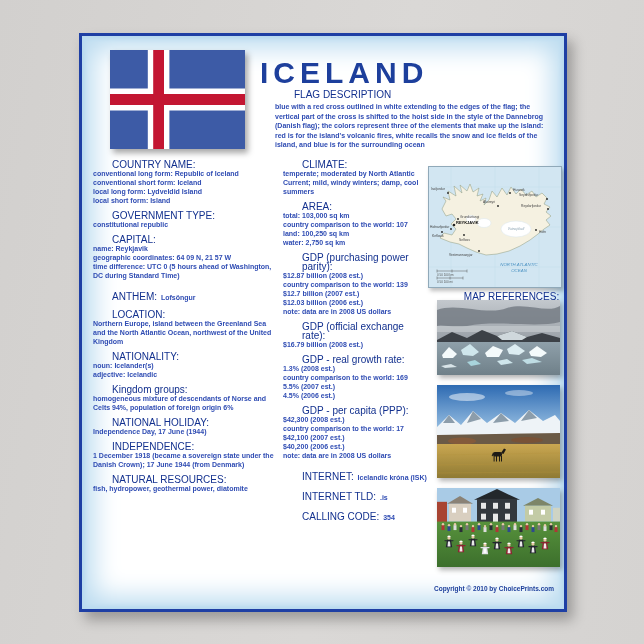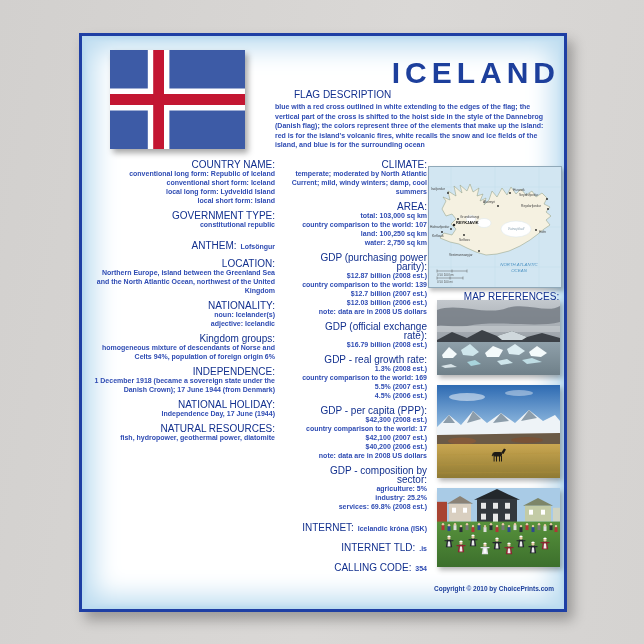--- a/index.html
+++ b/index.html
@@ -12,36 +12,36 @@
   .stage{position:relative;width:644px;height:644px;}
   .poster{
     position:absolute;left:79px;top:33px;width:482px;height:573px;
     background:#ffffff;border:3px solid #1e3fa4;
     box-shadow:6px 8px 12px rgba(0,0,0,.28),
                inset 0 0 26px 12px #bcdcf0,
                inset 0 0 5px 2px #8fc2e2;
   }
   .title{
     position:absolute;left:166px;top:20px;width:312px;
-    text-align:right;font-size:30px;font-weight:bold;
-    color:#1d3f9c;letter-spacing:5px;
+    text-align:left;font-size:30px;font-weight:bold;
+    color:#1d3f9c;letter-spacing:5px;padding-left:12px;
   }
   .flag{
     position:absolute;left:28px;top:14px;width:135px;height:99px;
     box-shadow:3px 4px 6px rgba(0,0,0,.35);
   }
   .flag svg{display:block;width:100%;height:100%;}
   .heading{font-weight:normal;font-size:10px;color:#12308e;padding-left:19px;}
   .body-text{font-weight:bold;font-size:7px;color:#2f4cb3;}
   .flag-desc-heading{position:absolute;left:193px;top:53px;}
   .flag-desc-text{position:absolute;left:193px;top:66px;width:280px;line-height:9.6px;}
   .col{position:absolute;top:124px;}
   .col-left{left:11px;width:182px;}
   .col-mid{left:201px;width:144px;}
-  .section{margin-bottom:6px;text-align:right;}
+  .section{margin-bottom:6px;}
   .section.compact{margin-bottom:2px;}
   .section .heading{display:block;line-height:9px;}
   .section.inline .heading{display:inline;}
   .info-line{line-height:9px;}
   .inline-value{font-weight:bold;font-size:7px;color:#2f4cb3;line-height:9px;}
   .map-box{
     position:absolute;left:346px;top:130px;width:132px;height:120px;
     background:#fff;border:1px solid #90a9b9;box-shadow:2px 3px 4px rgba(0,0,0,.25);
   }
   .map-box svg{display:block;width:100%;height:100%;}
@@ -83,41 +83,47 @@
           <span class="heading">COUNTRY NAME:</span>
           <div class="body-text info-line">conventional long form: Republic of Iceland</div>
           <div class="body-text info-line">conventional short form: Iceland</div>
           <div class="body-text info-line">local long form: Lydveldid Island</div>
           <div class="body-text info-line">local short form: Island</div>
         </div>
         <div class="section">
           <span class="heading">GOVERNMENT TYPE:</span>
           <div class="body-text info-line">constitutional republic</div>
         </div>
+        <div class="section">
+          <span class="heading">CAPITAL:</span>
+          <div class="body-text info-line">name: Reykjavik</div>
+          <div class="body-text info-line">geographic coordinates: 64 09 N, 21 57 W</div>
+          <div class="body-text info-line">time difference: UTC 0 (5 hours ahead of Washington, DC during Standard Time)</div>
+        </div>
         <div class="section inline"><span class="heading">ANTHEM:</span><span class="inline-value">&nbsp; Lofsöngur</span></div>
         <div class="section">
           <span class="heading">LOCATION:</span>
           <div class="body-text info-line">Northern Europe, island between the Greenland Sea and the North Atlantic Ocean, northwest of the United Kingdom</div>
         </div>
         <div class="section">
           <span class="heading">NATIONALITY:</span>
           <div class="body-text info-line">noun: Icelander(s)</div>
           <div class="body-text info-line">adjective: Icelandic</div>
         </div>
         <div class="section">
           <span class="heading">Kingdom groups:</span>
           <div class="body-text info-line">homogeneous mixture of descendants of Norse and Celts 94%, population of foreign origin 6%</div>
         </div>
         <div class="section">
+          <span class="heading">NATIONAL HOLIDAY:</span>
+          <div class="body-text info-line">Independence Day, 17 June (1944)</div>
+        </div>
+        <div class="section">
           <span class="heading">INDEPENDENCE:</span>
           <div class="body-text info-line">1 December 1918 (became a sovereign state under the Danish Crown); 17 June 1944 (from Denmark)</div>
-        </div>
-        <div class="section">
-          <span class="heading">NATIONAL HOLIDAY:</span>
-          <div class="body-text info-line">Independence Day, 17 June (1944)</div>
         </div>
         <div class="section">
           <span class="heading">NATURAL RESOURCES:</span>
           <div class="body-text info-line">fish, hydropower, geothermal power, diatomite</div>
         </div>
       </div>
 
     <div class="col col-mid">
         <div class="section">
           <span class="heading">CLIMATE:</span>
@@ -149,26 +155,20 @@
           <div class="body-text info-line">5.5% (2007 est.)</div>
           <div class="body-text info-line">4.5% (2006 est.)</div>
         </div>
         <div class="section">
           <span class="heading">GDP - per capita (PPP):</span>
           <div class="body-text info-line">$42,300 (2008 est.)</div>
           <div class="body-text info-line">country comparison to the world: 17</div>
           <div class="body-text info-line">$42,100 (2007 est.)</div>
           <div class="body-text info-line">$40,200 (2006 est.)</div>
           <div class="body-text info-line">note: data are in 2008 US dollars</div>
-        </div>
-        <div class="section">
-          <span class="heading">GDP - composition by sector:</span>
-          <div class="body-text info-line">agriculture: 5%</div>
-          <div class="body-text info-line">industry: 25.2%</div>
-          <div class="body-text info-line">services: 69.8% (2008 est.)</div>
         </div>
         <div class="section inline compact"><span class="heading">INTERNET:</span><span class="inline-value">&nbsp; Icelandic króna (ISK)</span></div>
         <div class="section inline compact"><span class="heading">INTERNET TLD:</span><span class="inline-value">&nbsp; .is</span></div>
         <div class="section inline compact"><span class="heading">CALLING CODE:</span><span class="inline-value">&nbsp; 354</span></div>
       </div>
 
     <div class="map-box">
       <svg viewBox="0 0 132 120">
         <rect x="0" y="0" width="132" height="120" fill="#d2e6f2"></rect>
         <g stroke="#c2dcea" stroke-width="0.4">

